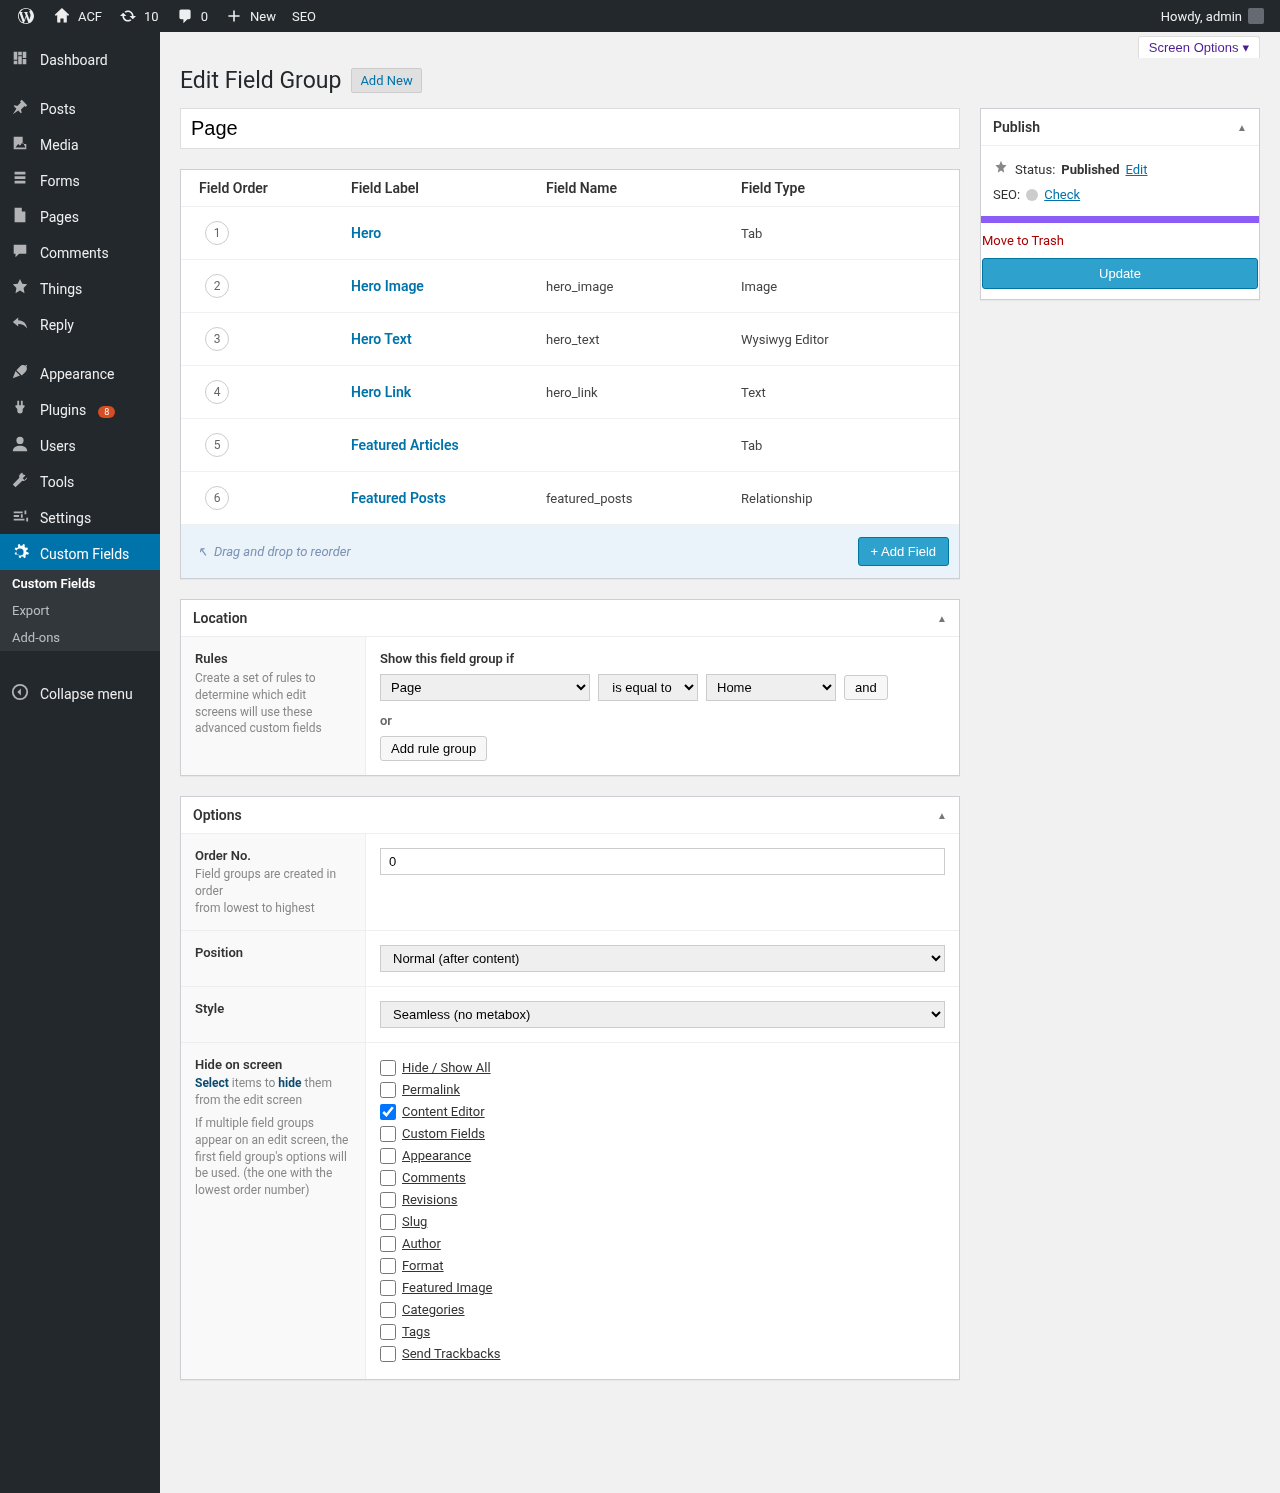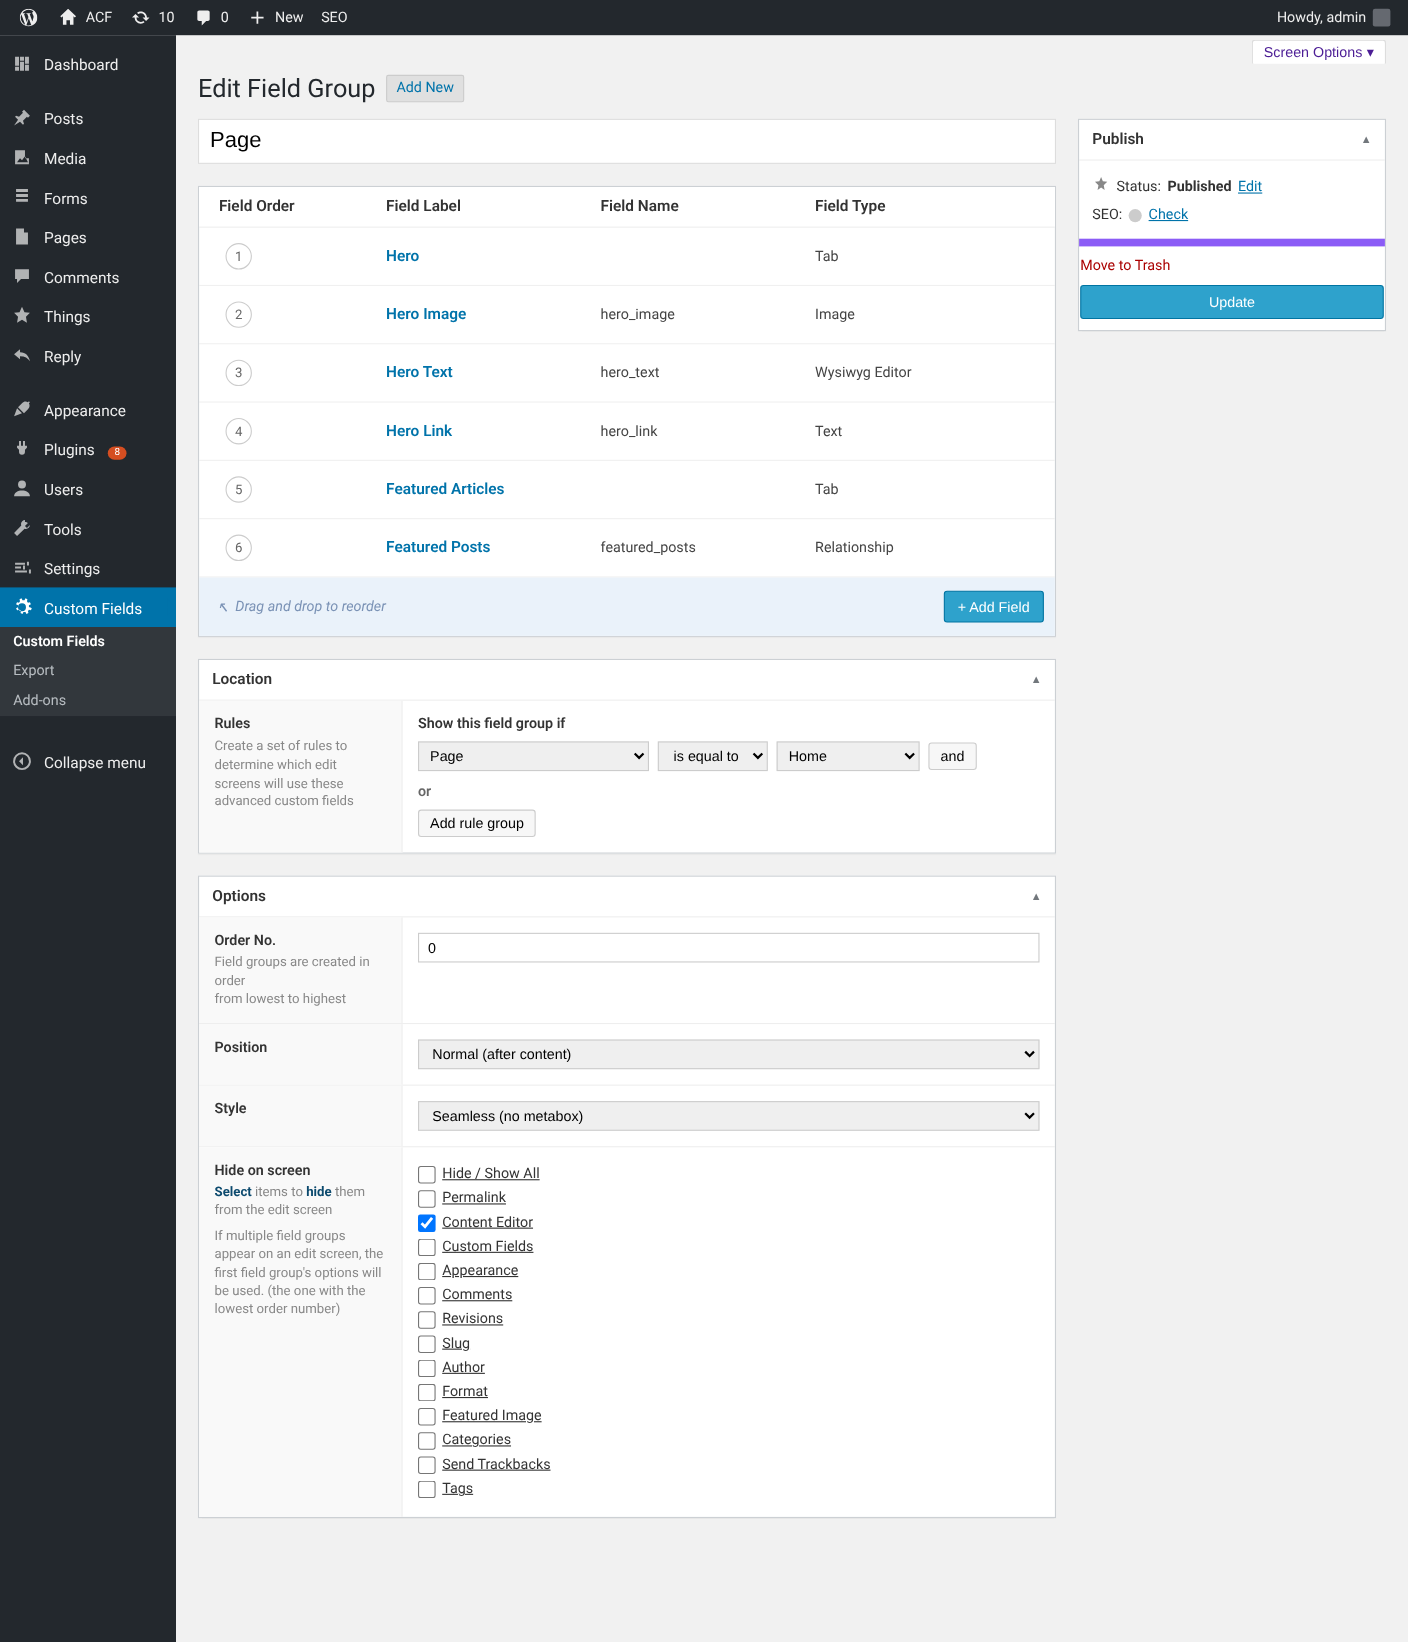--- a/index.html
+++ b/index.html
@@ -478,25 +478,25 @@
                   <li>
                     <input type="checkbox" style="">
                     <span>Featured Image</span>
                   </li>
                   <li>
                     <input type="checkbox" style="">
                     <span>Categories</span>
                   </li>
                   <li>
                     <input type="checkbox" style="">
+                    <span>Tags</span>
+                  </li>
+                  <li>
+                    <input type="checkbox" style="">
                     <span>Send Trackbacks</span>
-                  </li>
-                  <li>
-                    <input type="checkbox" style="">
-                    <span>Tags</span>
                   </li>
                 </ul>
             </div>
           </div>
         </div>
       </div>
 
       <div class="col-side">
         <div class="postbox">
           <div class="postbox-header">

